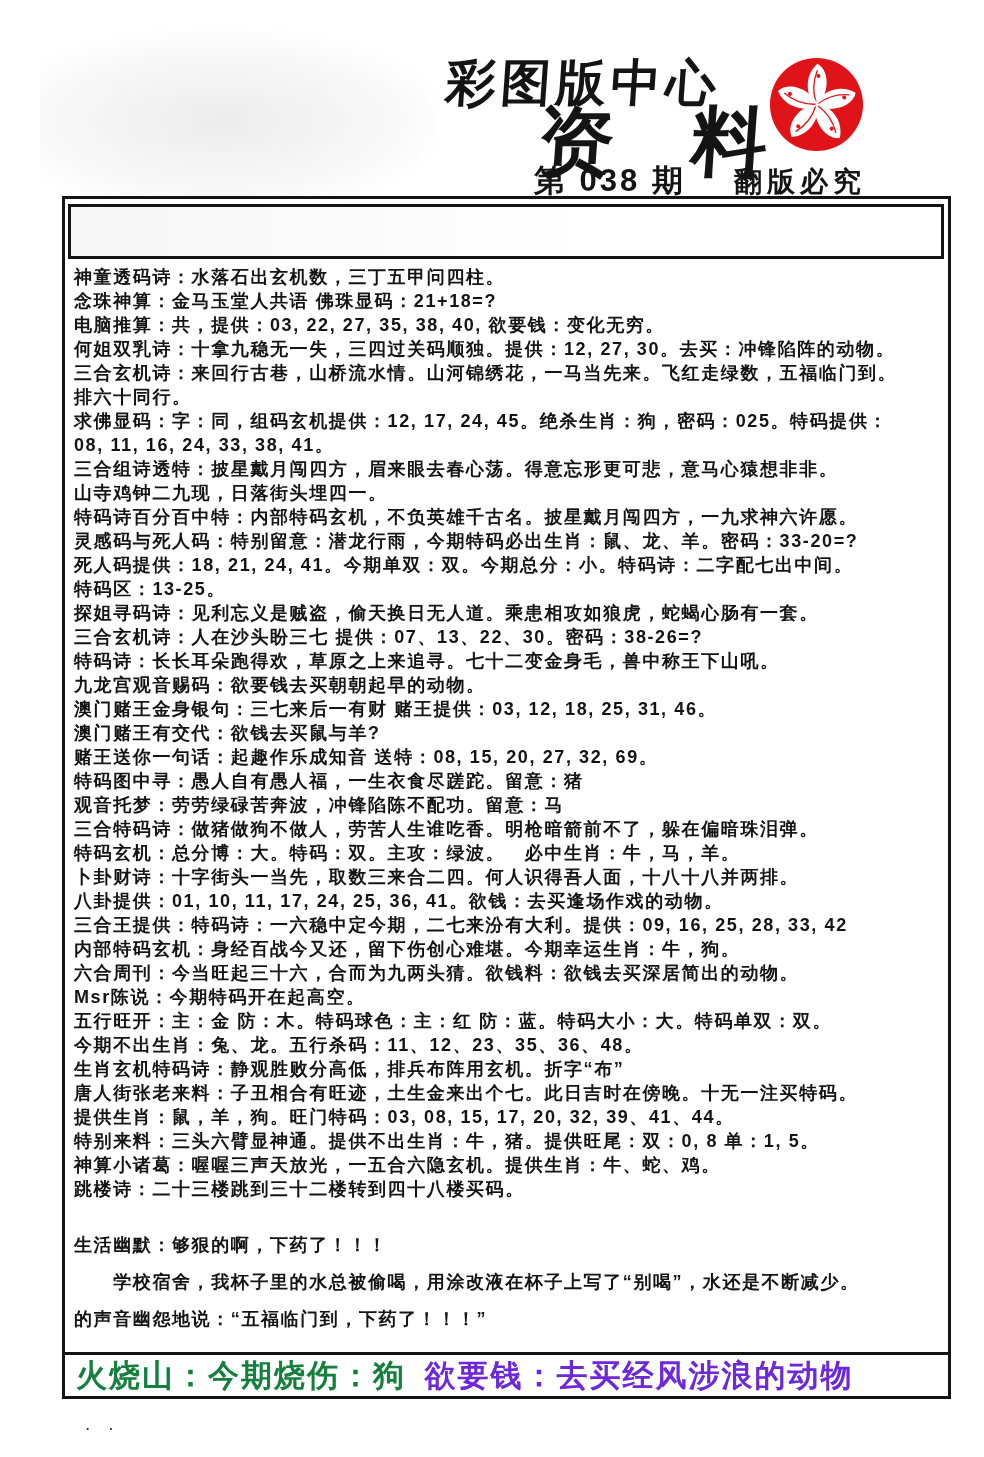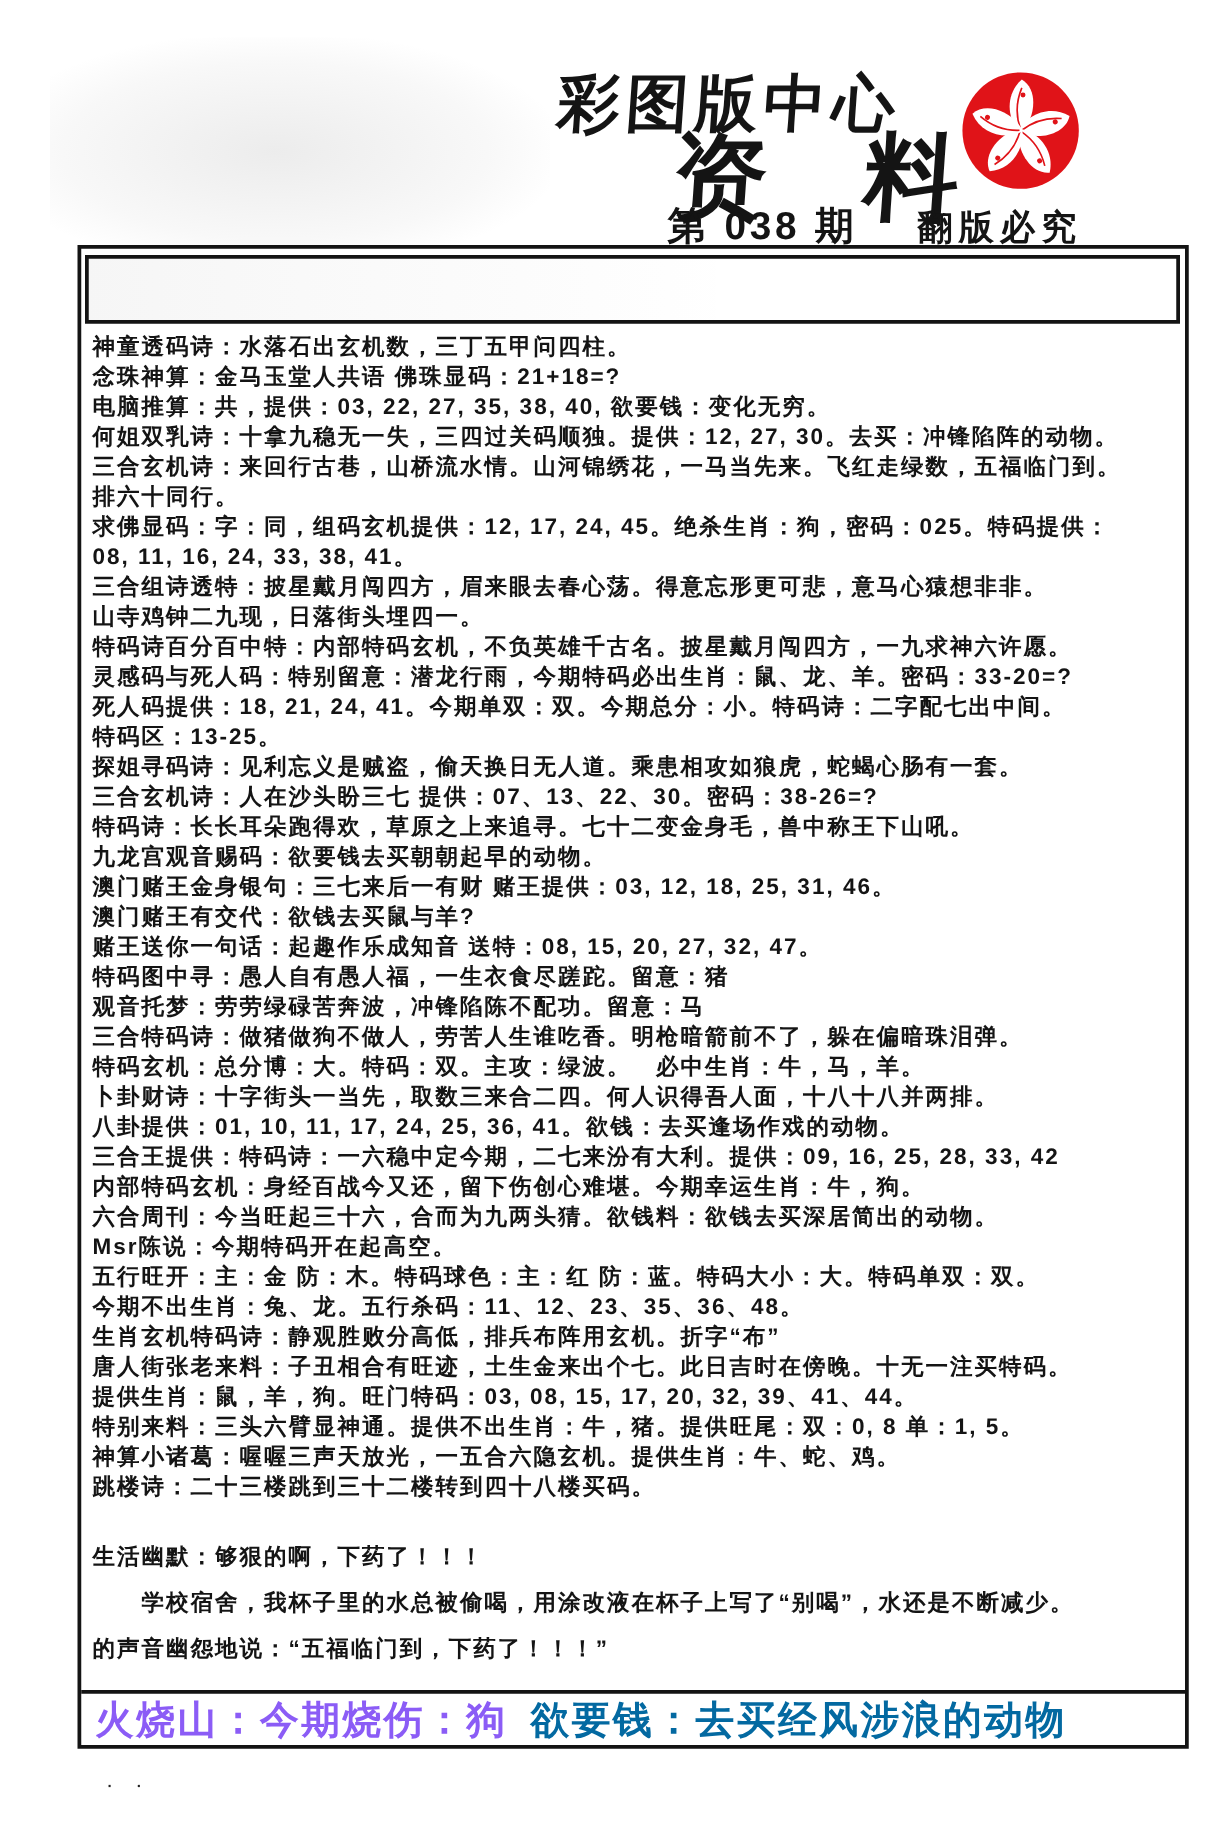--- a/index.html
+++ b/index.html
@@ -20,22 +20,22 @@
   .frame{position:absolute;left:62px;top:196px;width:889px;height:1203px;border:3px solid #141414;box-sizing:border-box;background:#fff;}
   .topbox{position:absolute;left:3px;top:5px;right:4px;height:55px;border:3px solid #141414;box-sizing:border-box;
           background:linear-gradient(90deg, rgba(80,80,80,0.05), rgba(0,0,0,0) 60%);}
   .bodytext{position:absolute;left:9px;top:66px;width:868px;}
   .bodytext .line{height:24px;line-height:24px;font-size:18px;font-weight:700;letter-spacing:1.6px;white-space:pre;overflow:visible;}
   .humor{position:absolute;left:9px;top:1028px;width:868px;}
   .humor .line{height:37px;line-height:37px;font-size:18px;font-weight:700;letter-spacing:1.6px;white-space:pre;}
   .footer{position:absolute;left:0;right:0;bottom:0;height:44px;border-top:3px solid #141414;box-sizing:border-box;
           white-space:nowrap;padding-left:11px;}
   .footer span{font-size:31px;font-weight:900;line-height:41px;letter-spacing:2px;}
-  .footer .red{color:#8b5cf6;}
-  .footer .green{color:#0369a1;margin-left:14px;}
+  .footer .red{color:#15803d;}
+  .footer .green{color:#6d28d9;margin-left:14px;}
   .dots{position:absolute;left:86px;top:1422px;font-size:12px;font-weight:700;letter-spacing:8px;color:#222;}
 </style>
 </head>
 <body>
 
 <div class="page">
 
   <div class="smudge"></div>
 
   <div class="hdr-title">彩图版中心</div>
@@ -76,21 +76,21 @@
         <div class="line">特码诗百分百中特：内部特码玄机，不负英雄千古名。披星戴月闯四方，一九求神六许愿。</div>
         <div class="line">灵感码与死人码：特别留意：潜龙行雨，今期特码必出生肖：鼠、龙、羊。密码：33-20=?</div>
         <div class="line">死人码提供：18, 21, 24, 41。今期单双：双。今期总分：小。特码诗：二字配七出中间。</div>
         <div class="line">特码区：13-25。</div>
         <div class="line">探姐寻码诗：见利忘义是贼盗，偷天换日无人道。乘患相攻如狼虎，蛇蝎心肠有一套。</div>
         <div class="line">三合玄机诗：人在沙头盼三七 提供：07、13、22、30。密码：38-26=?</div>
         <div class="line">特码诗：长长耳朵跑得欢，草原之上来追寻。七十二变金身毛，兽中称王下山吼。</div>
         <div class="line">九龙宫观音赐码：欲要钱去买朝朝起早的动物。</div>
         <div class="line">澳门赌王金身银句：三七来后一有财 赌王提供：03, 12, 18, 25, 31, 46。</div>
         <div class="line">澳门赌王有交代：欲钱去买鼠与羊?</div>
-        <div class="line">赌王送你一句话：起趣作乐成知音 送特：08, 15, 20, 27, 32, 47。</div>
+        <div class="line">赌王送你一句话：起趣作乐成知音 送特：08, 15, 20, 27, 32, 69。</div>
         <div class="line">特码图中寻：愚人自有愚人福，一生衣食尽蹉跎。留意：猪</div>
         <div class="line">观音托梦：劳劳绿碌苦奔波，冲锋陷陈不配功。留意：马</div>
         <div class="line">三合特码诗：做猪做狗不做人，劳苦人生谁吃香。明枪暗箭前不了，躲在偏暗珠泪弹。</div>
         <div class="line">特码玄机：总分博：大。特码：双。主攻：绿波。　必中生肖：牛，马，羊。</div>
         <div class="line">卜卦财诗：十字街头一当先，取数三来合二四。何人识得吾人面，十八十八并两排。</div>
         <div class="line">八卦提供：01, 10, 11, 17, 24, 25, 36, 41。欲钱：去买逢场作戏的动物。</div>
         <div class="line">三合王提供：特码诗：一六稳中定今期，二七来汾有大利。提供：09, 16, 25, 28, 33, 42</div>
         <div class="line">内部特码玄机：身经百战今又还，留下伤创心难堪。今期幸运生肖：牛，狗。</div>
         <div class="line">六合周刊：今当旺起三十六，合而为九两头猜。欲钱料：欲钱去买深居简出的动物。</div>
         <div class="line">Msr陈说：今期特码开在起高空。</div>

